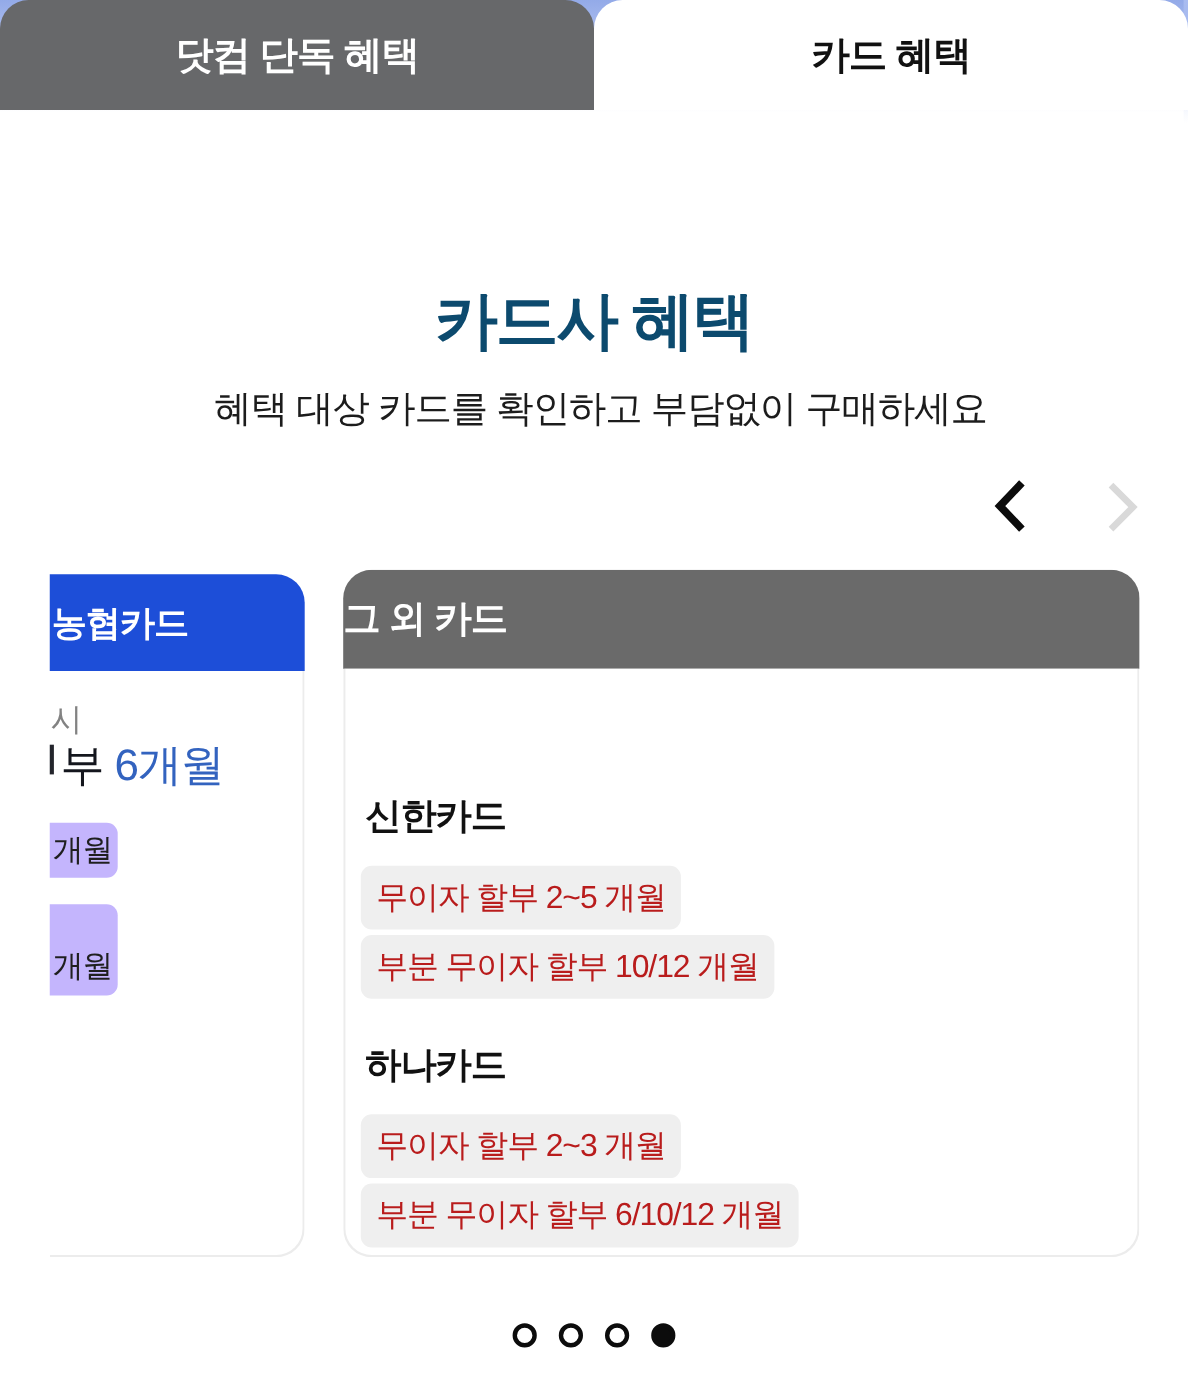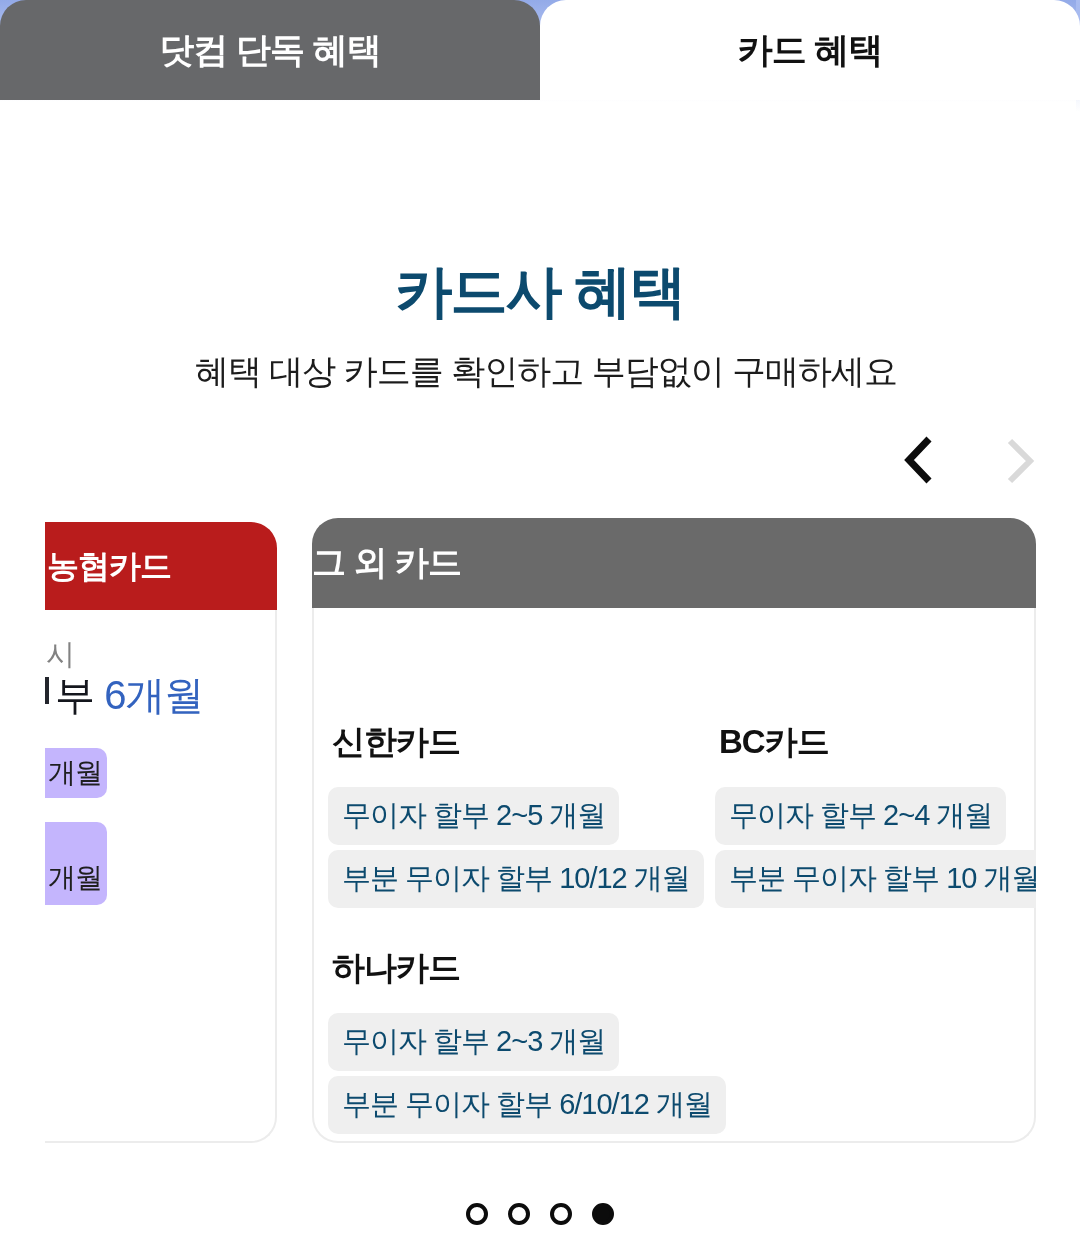--- a/index.html
+++ b/index.html
@@ -31,21 +31,21 @@
   .nav-btn { position:absolute; background:none; border:none; cursor:pointer; padding:0; line-height:0; }
   .nav-prev { left:901px; top:434px; }
   .nav-next { left:1004px; top:437px; }
 
   
   .carousel-clip { position:absolute; left:45px; top:518px; width:991px; height:625px; overflow:hidden; }
 
   
   .prev-card { position:absolute; left:0; top:0; width:232px; height:625px; }
   .prev-card-header { position:absolute; left:0; top:4px; width:232px; height:88px;
-    background:#b91c1c; border-radius:0 26px 0 0; }
+    background:#1d4ed8; border-radius:0 26px 0 0; }
   .prev-card-header-label { position:absolute; left:2px; top:0; line-height:88px;
     color:#ffffff; font-size:32px; font-weight:700; letter-spacing:-1px; white-space:nowrap; }
   .prev-card-body { position:absolute; left:0; top:92px; width:232px; height:533px;
     background:#ffffff; border-right:2px solid #ececec; border-bottom:2px solid #ececec;
     border-radius:0 0 26px 0; }
   .frag-line1 { position:absolute; left:1px; top:117px; font-size:29px; color:#828282; letter-spacing:-1px; }
   .frag-line2 { position:absolute; left:10px; top:150px; font-size:40px; font-weight:400;
     letter-spacing:-1px; white-space:nowrap; }
   .frag-line2 .frag-dark { color:#14161d; }
   .frag-line2 .frag-blue { color:#3363bf; }
@@ -67,21 +67,21 @@
   .others-card-header-label { color:#ffffff; font-size:34px; font-weight:700; letter-spacing:-1px; }
   .others-card-body { position:absolute; left:0; top:90px; width:724px; height:535px;
     background:#ffffff; border:2px solid #ececec; border-top:none; border-radius:0 0 26px 26px; }
   .benefit-section { position:absolute; width:350px; }
   .sec-1 { left:14px;  top:114px; }
   .sec-2 { left:401px; top:114px; }
   .sec-3 { left:14px;  top:340px; }
   .benefit-section-title { font-size:33px; font-weight:700; color:#111;
     letter-spacing:-1px; line-height:40px; margin:0 0 25px 4px; }
   .benefit-chip { display:table; background:#efefef; border-radius:10px;
-    padding:9px 14px; margin-bottom:5px; font-size:29px; color:#0c4a6e;
+    padding:9px 14px; margin-bottom:5px; font-size:29px; color:#b91c1c;
     letter-spacing:-1px; white-space:nowrap; }
 
   
   .dots-row { position:absolute; left:0; top:1203px; width:1080px;
     display:flex; justify-content:center; align-items:center; gap:20px; }
   .dot { width:22px; height:22px; border-radius:50%; border:4px solid #0c0c0c;
     background:#ffffff; cursor:pointer; }
   .dot.active { background:#0c0c0c; border-color:#0c0c0c; }
 </style>
 </head>
@@ -139,25 +139,20 @@
         <span class="others-card-header-label">그 외 카드</span>
       </div>
       <div class="others-card-body">
 
         <div class="benefit-section sec-1">
           <h3 class="benefit-section-title">신한카드</h3>
           <div class="benefit-chip">무이자 할부 2~5 개월</div>
           <div class="benefit-chip">부분 무이자 할부 10/12 개월</div>
         </div>
 
-        <div class="benefit-section sec-2">
-          <h3 class="benefit-section-title">BC카드</h3>
-          <div class="benefit-chip">무이자 할부 2~4 개월</div>
-          <div class="benefit-chip">부분 무이자 할부 10 개월</div>
-        </div>
 
         <div class="benefit-section sec-3">
           <h3 class="benefit-section-title">하나카드</h3>
           <div class="benefit-chip">무이자 할부 2~3 개월</div>
           <div class="benefit-chip">부분 무이자 할부 6/10/12 개월</div>
         </div>
 
       </div>
     </div>
   </div>

